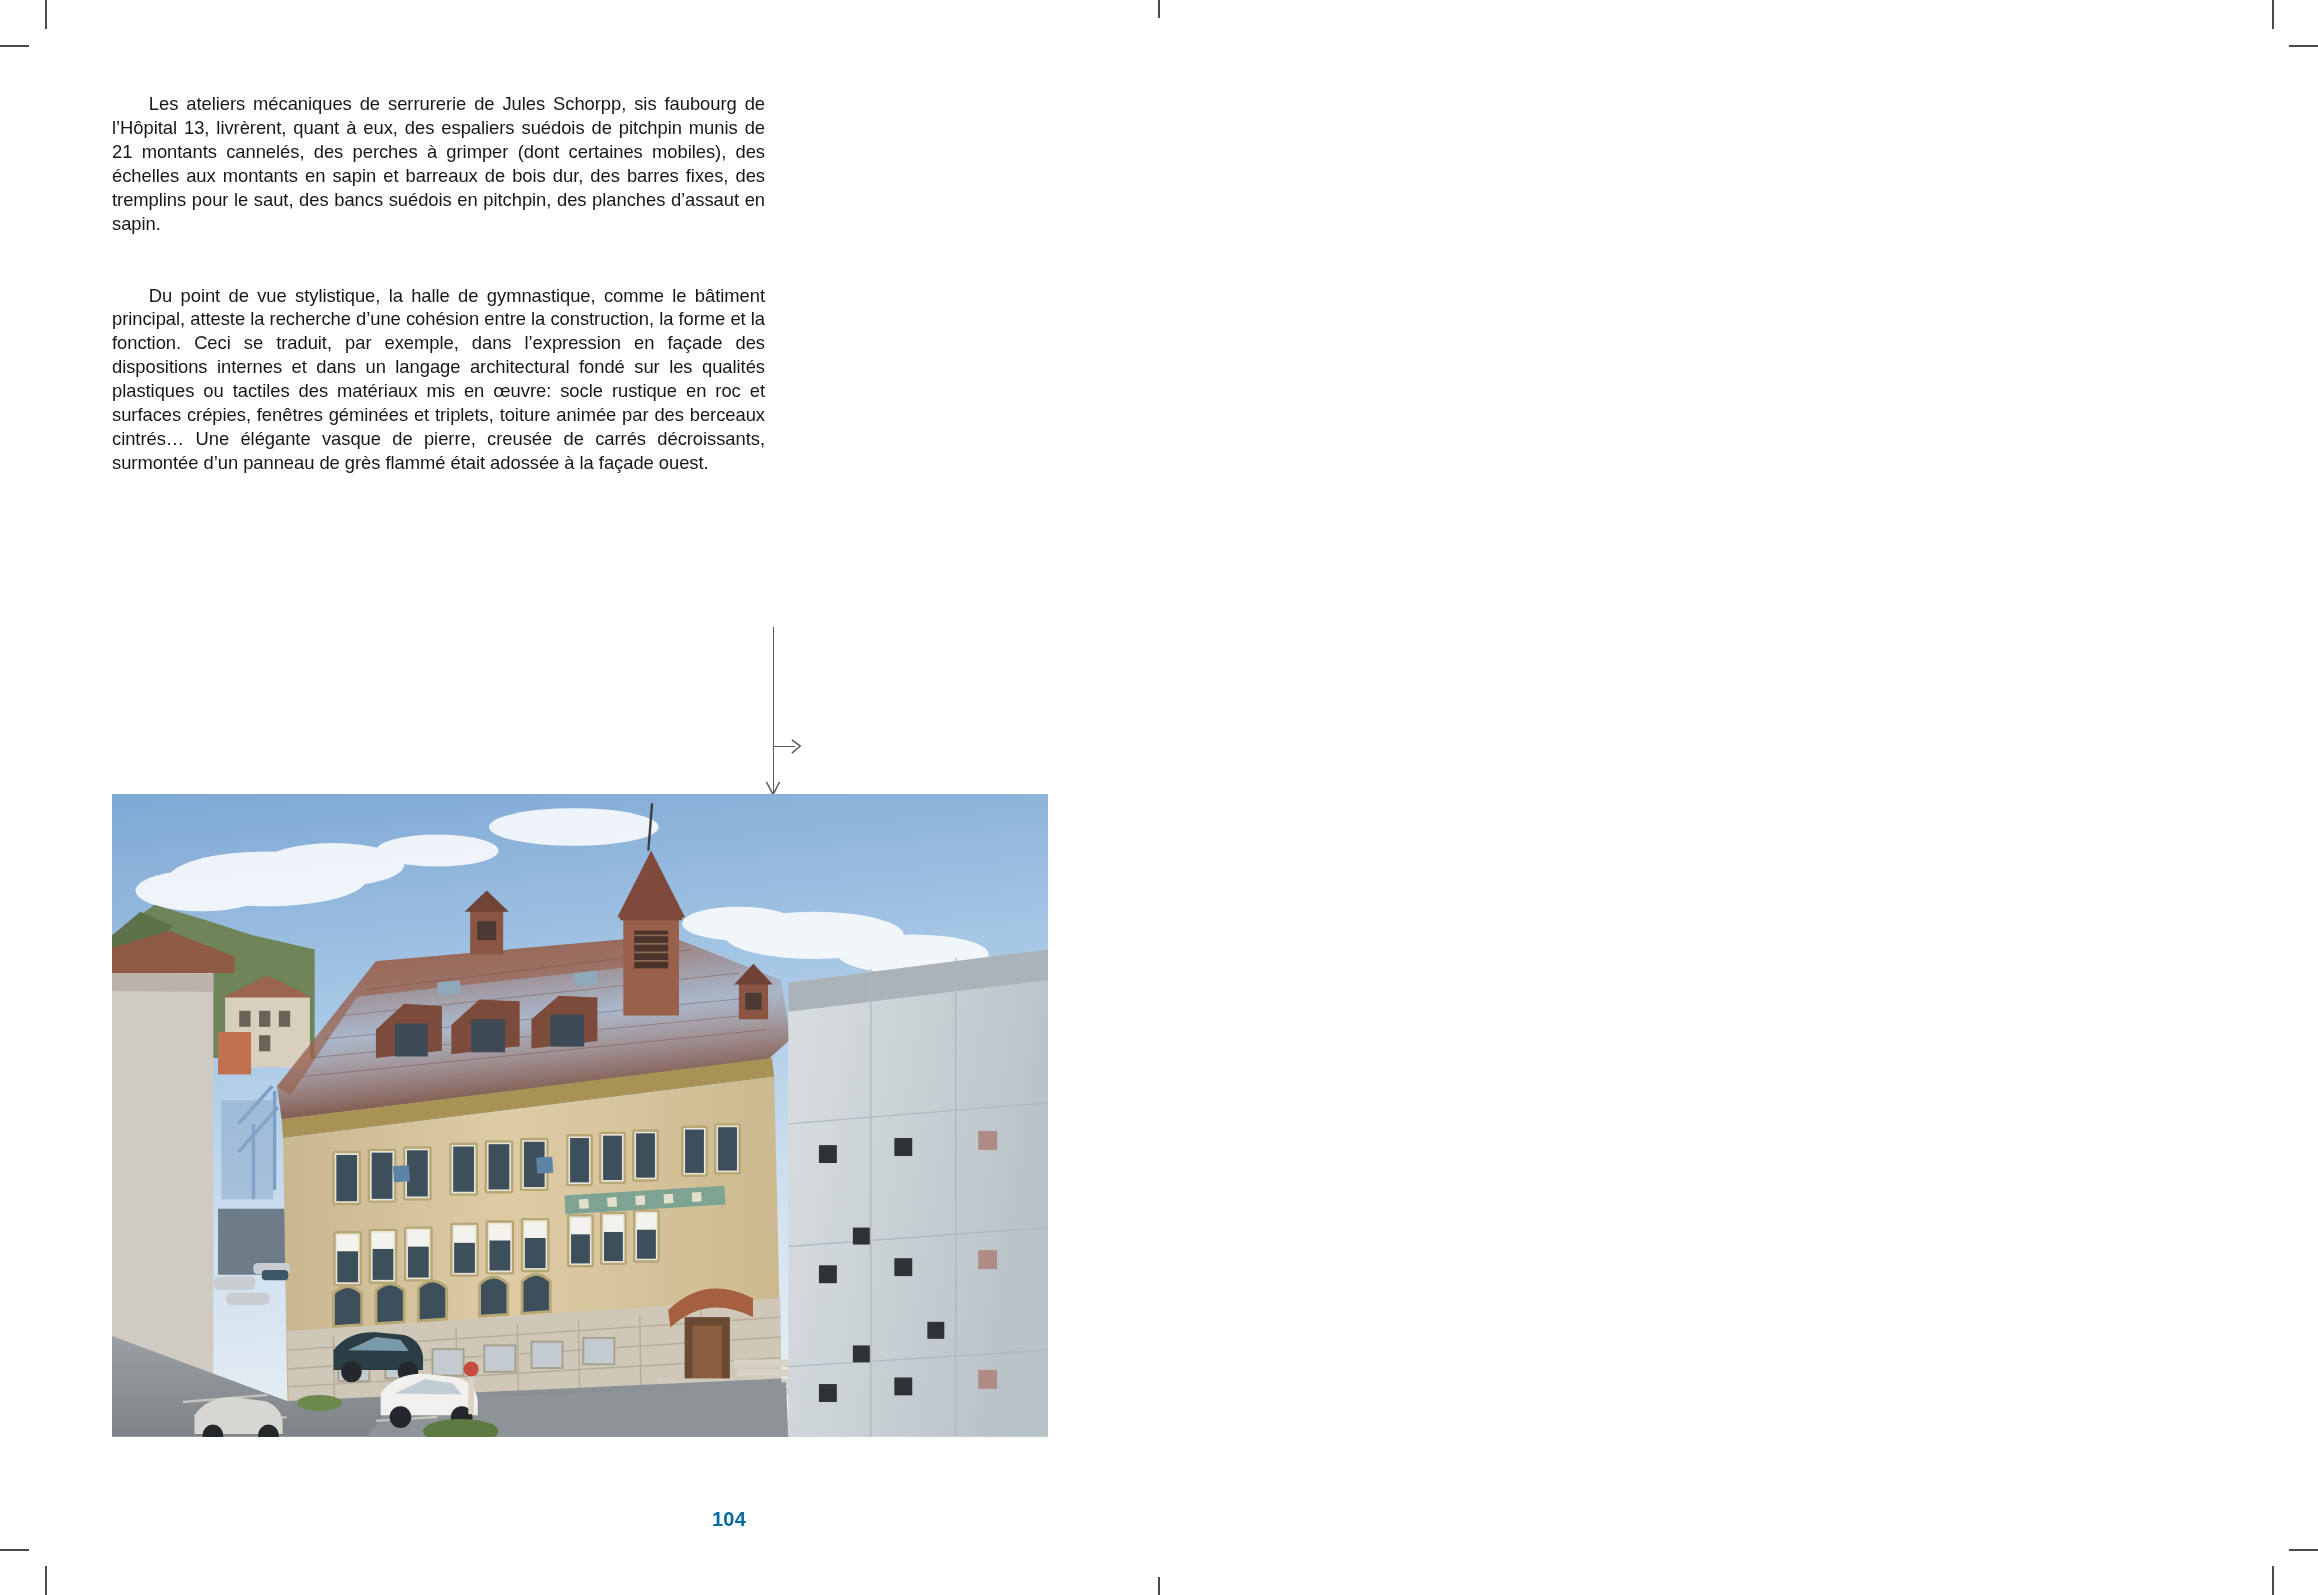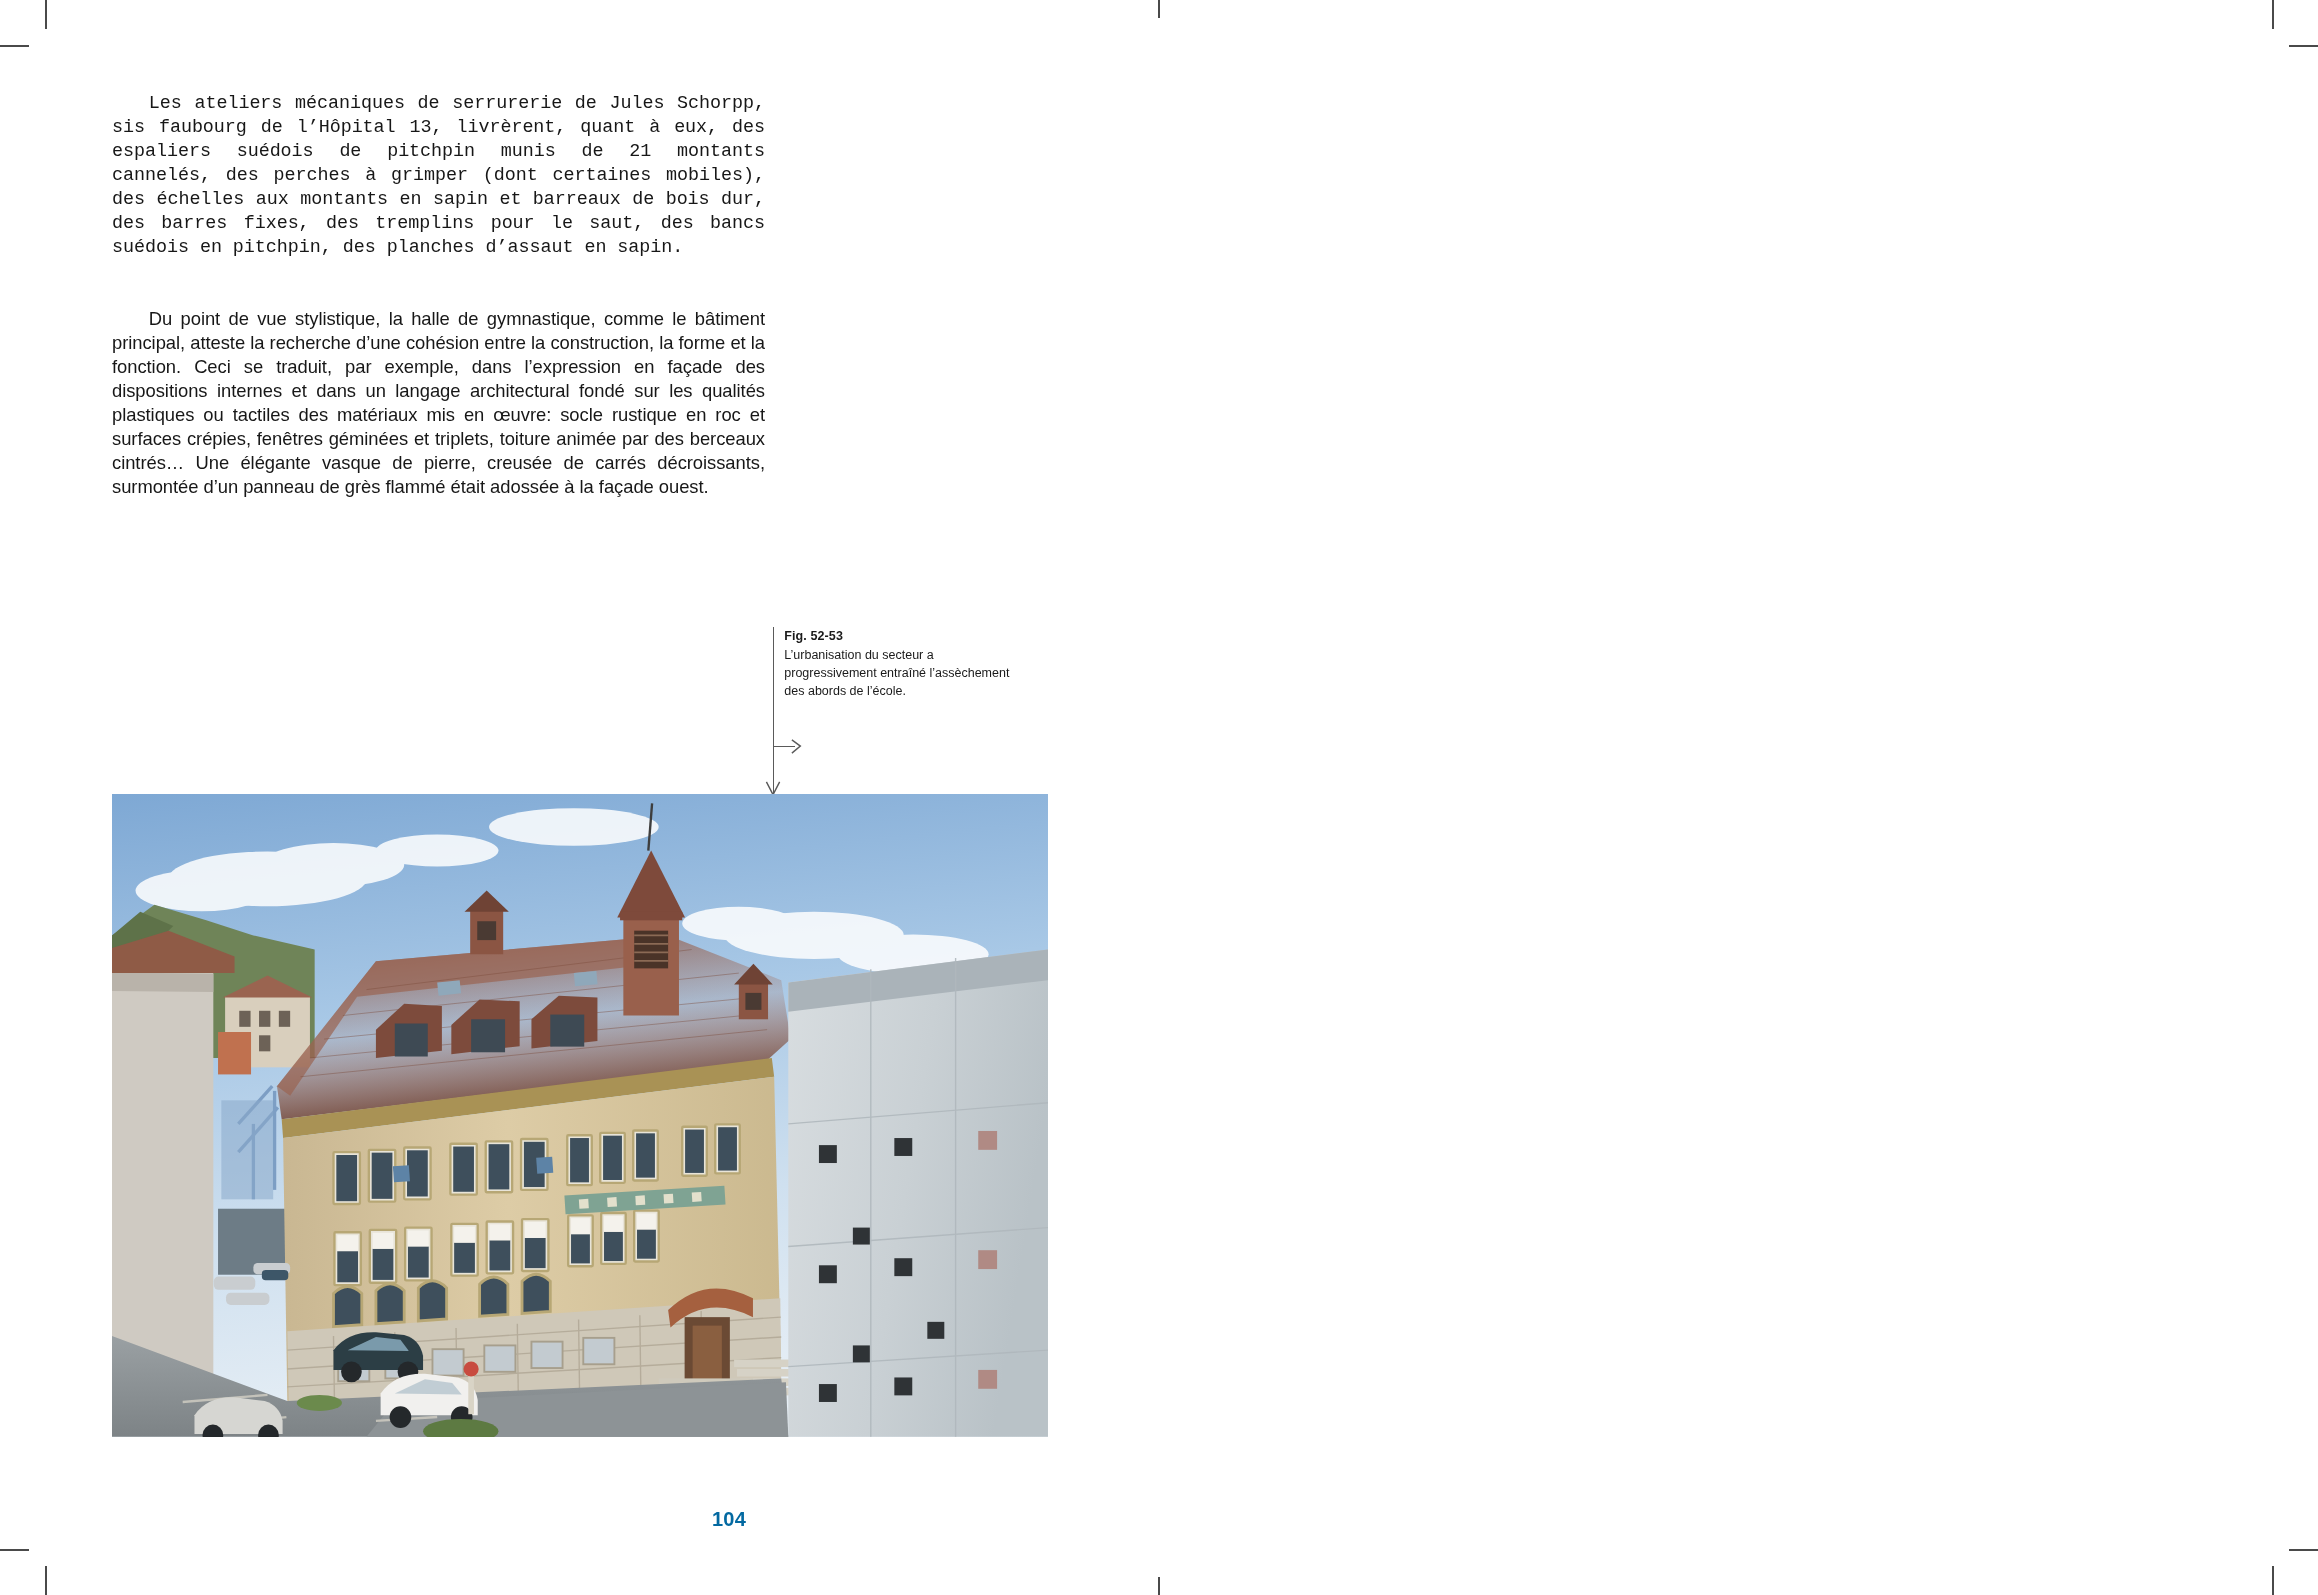--- a/index.html
+++ b/index.html
@@ -28,21 +28,21 @@
     font-size:18.4px;
     line-height:1.30;
     text-align:justify;
     text-justify:inter-word;
     hyphens:manual;
     letter-spacing:-0.05px;
     color:#171717;
   }
   .col p{margin:0;}
   .col p + p{text-indent:2.0em;margin-top:48px;}
-  .col p.first{text-indent:2.0em;font-family:Liberation Mono, monospace;}
+  .col p.first{text-indent:2.0em;}
 
   
   #left-col{left:112px;top:92px;width:653px;}
 
   
   #caption{
     position:absolute;left:773px;top:627px;width:245px;
     font-size:12.5px;line-height:1.44;color:#1a1a1a;
     padding-left:11.3px;
   }
@@ -97,24 +97,20 @@
       <svg width="16" height="16" viewBox="0 0 34 34">
           <polyline points="4,2 22,15 4,30" fill="none" stroke="#5a5a5a" stroke-width="3"></polyline>
         </svg>
     </div>
     <div id="cap-arrow-down-head">
       <svg width="17" height="17" viewBox="0 0 36 36">
           <polyline points="3,4 17,31 31,4" fill="none" stroke="#5a5a5a" stroke-width="3"></polyline>
         </svg>
     </div>
 
-    <div id="caption">
-      <span class="cap-title">Fig. 52-53</span>
-      <span class="cap-body">L’urbanisation du secteur a progressivement entraîné l’assèchement des abords de l’école.</span>
-    </div>
 
     <div class="photo" id="photo-left">
       <svg class="sky" viewBox="0 0 1986 1364" preserveAspectRatio="none">
         <defs>
           <linearGradient id="skyL" x1="0" y1="0" x2="0.15" y2="1">
             <stop offset="0%" stop-color="#7ea8d4"></stop>
             <stop offset="38%" stop-color="#a8c8e6"></stop>
             <stop offset="70%" stop-color="#cfe0ef"></stop>
             <stop offset="100%" stop-color="#e6eef5"></stop>
           </linearGradient>

